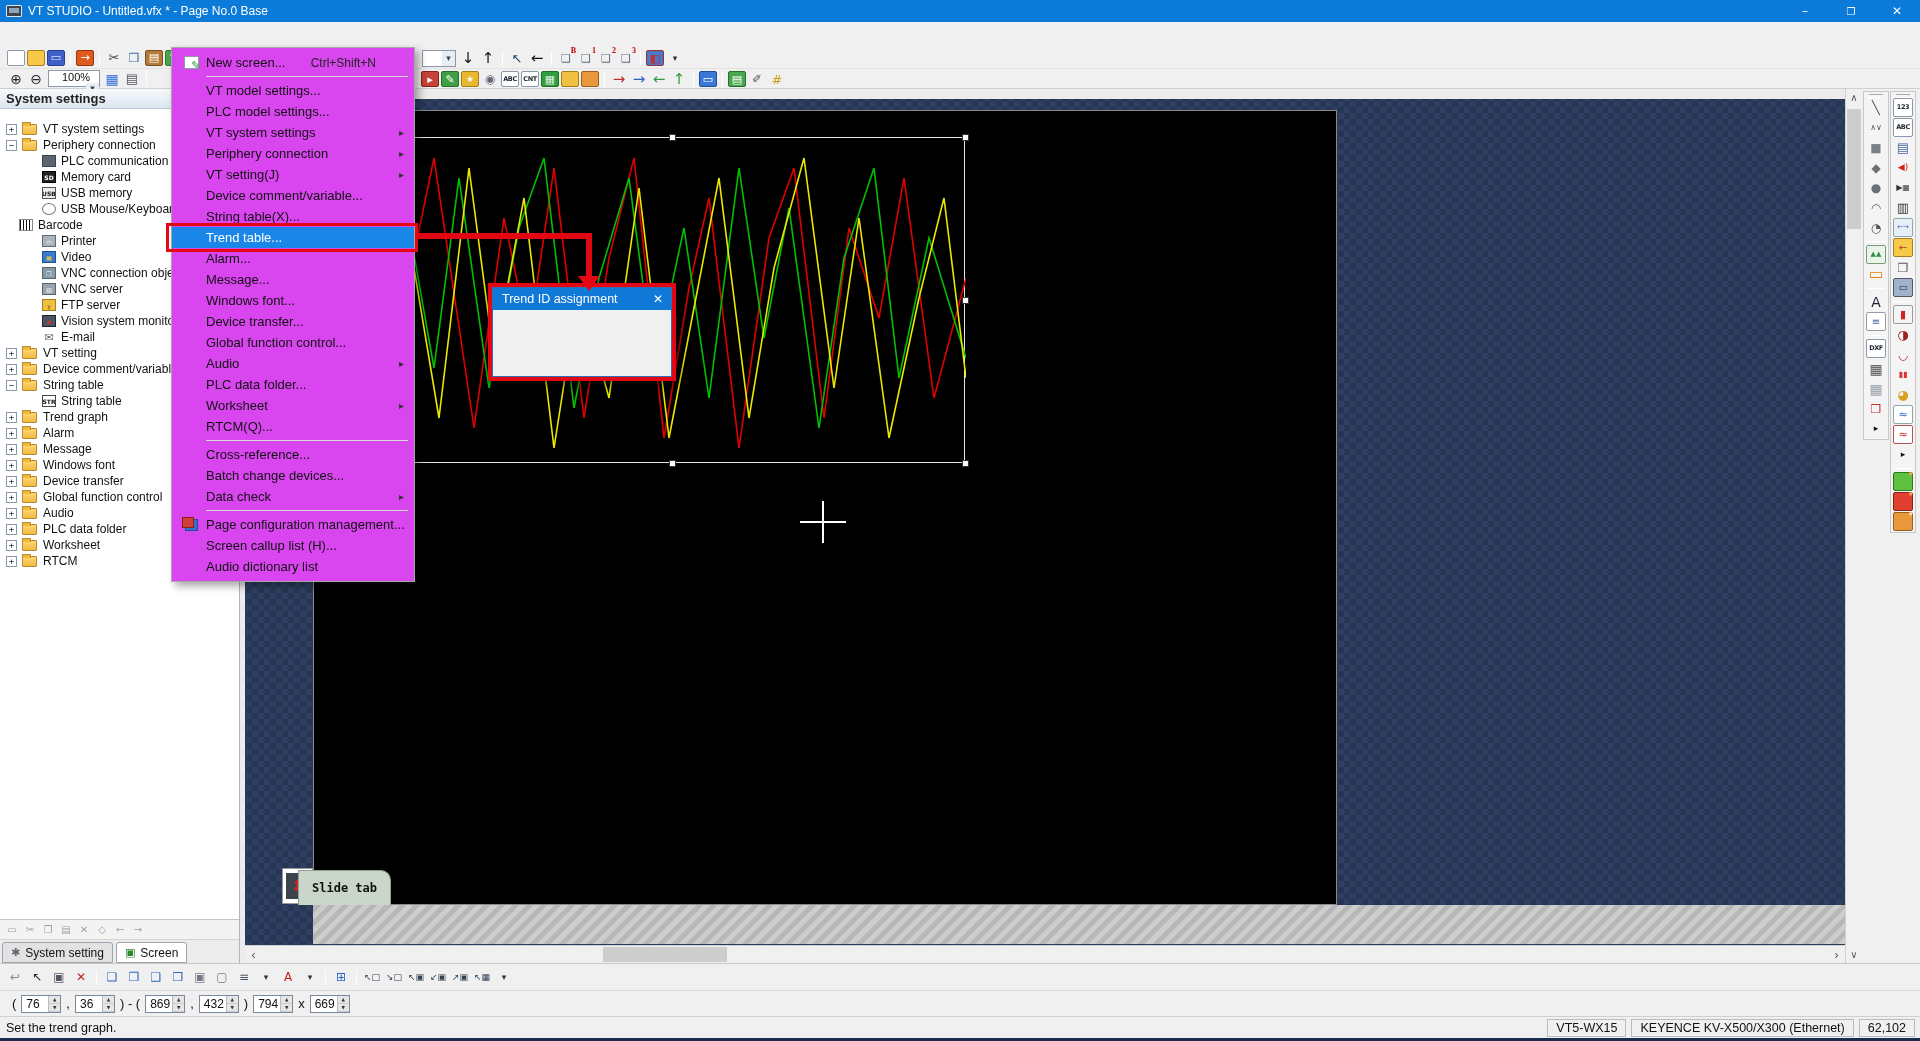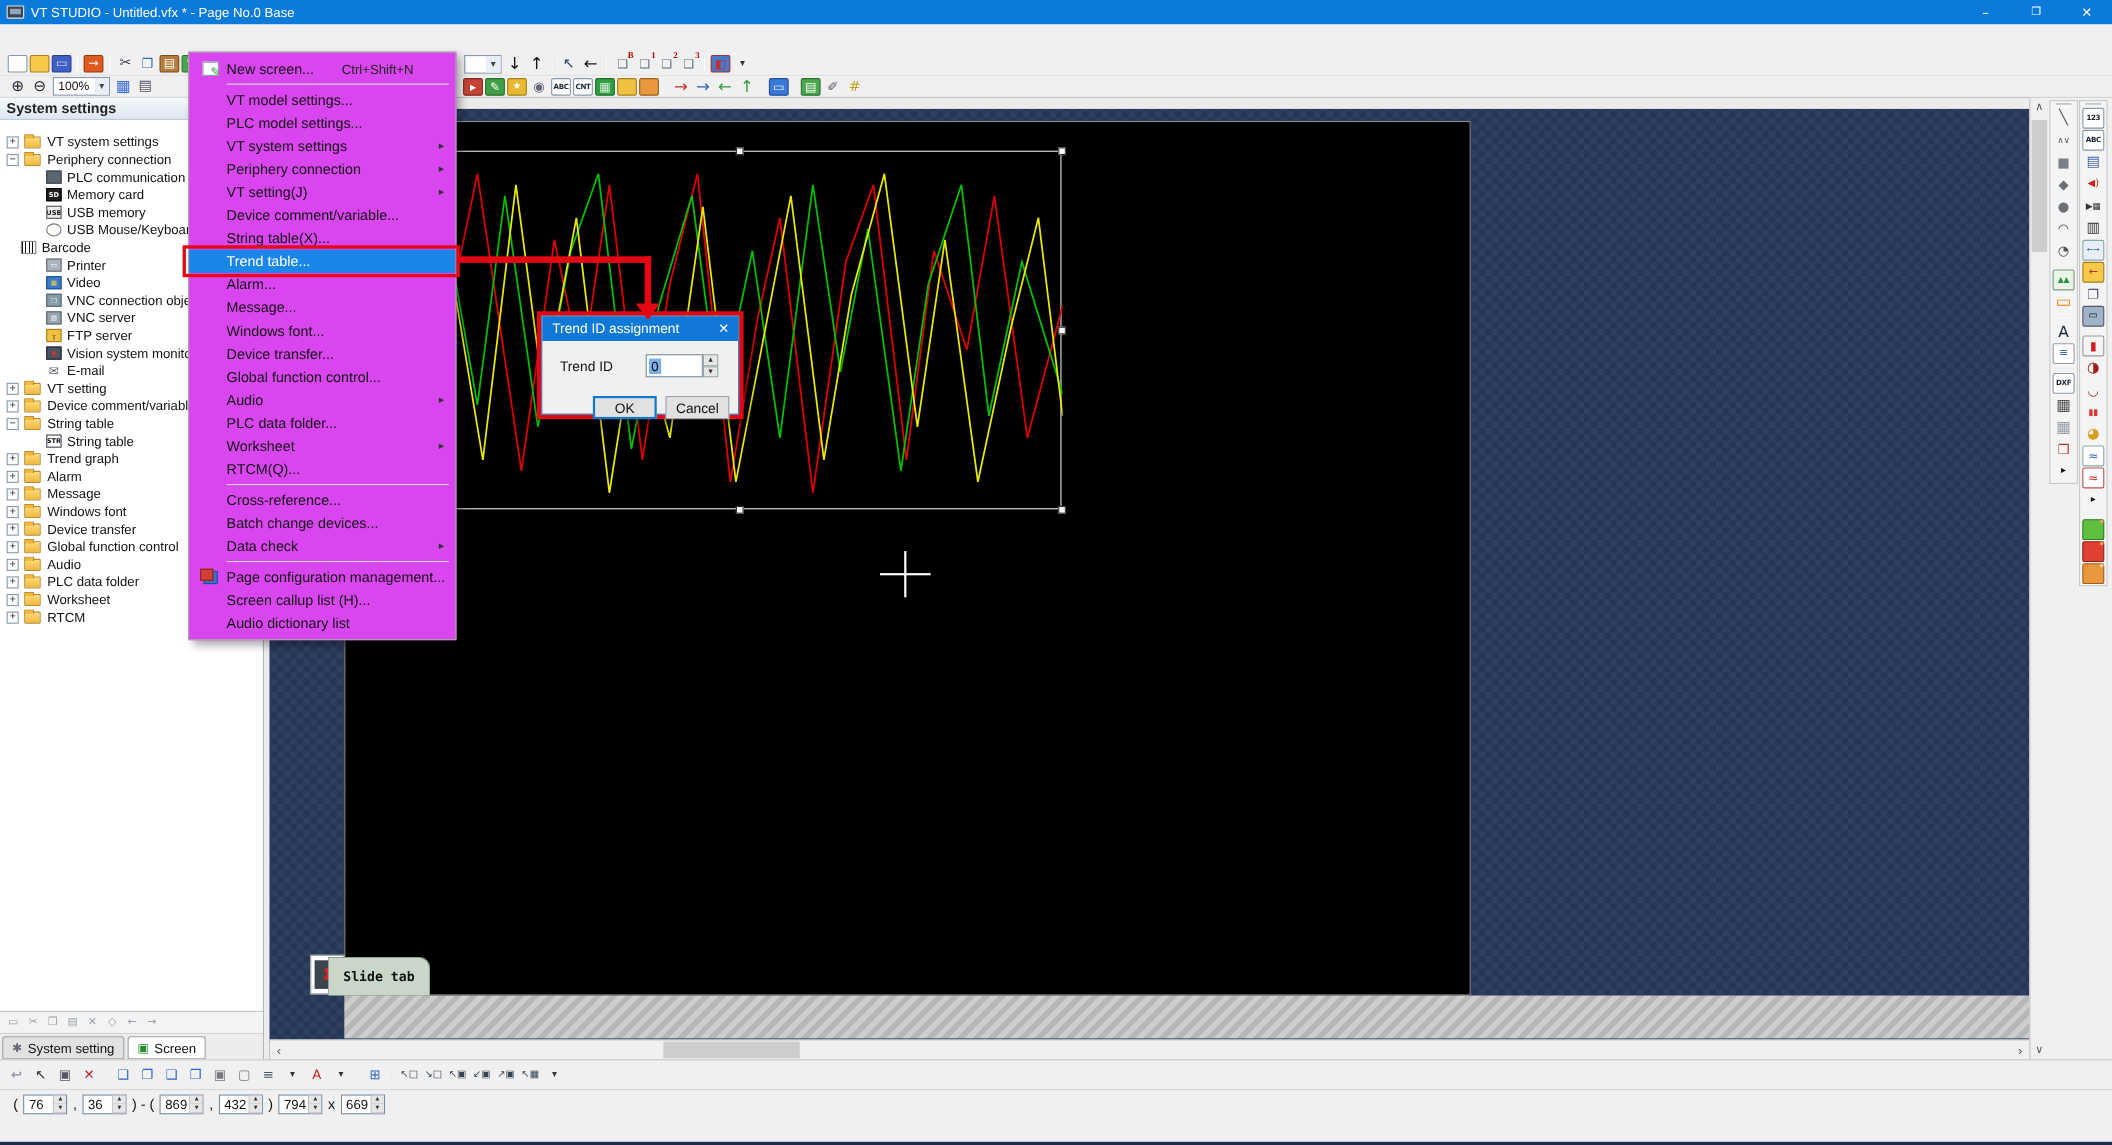--- a/index.html
+++ b/index.html
@@ -198,21 +198,21 @@
         <span class="ic" style="color: rgb(90, 106, 122);">❑<span class="badge" style="color: rgb(192, 0, 0);">3</span></span>
         <div class="tb-sep"></div>
         <span class="ic" style="background: rgb(72, 120, 200); border: 1px solid rgb(160, 48, 48); color: rgb(192, 48, 48);">◧</span>
         <span class="ic" style="color: rgb(51, 51, 51); font-size: 9px;">▾</span>
       </div>
   </div>
   <div class="tbrow" id="tb2">
     <div class="tb-cluster" id="tb2left">
         <span class="ic" style="color: rgb(34, 34, 51); font-size: 14px;">⊕</span>
         <span class="ic" style="color: rgb(34, 34, 51); font-size: 14px;">⊖</span>
-        <div class="combo" style="width: 52px;">
+        <div class="combo" style="width: 52px; flex-direction: column;">
           <span>100%</span>
           <span class="arr">▾</span>
         </div>
         <span class="ic" style="color: rgb(58, 111, 216); font-size: 14px;">▦</span>
         <span class="ic" style="color: rgb(85, 85, 102); font-size: 13px;">▤</span>
         <div class="tb-sep"></div>
       </div>
     <div class="tb-cluster abs-cluster" id="tb2right" style="left:420px;height:20px;">
         <span class="ic" style="background: rgb(196, 68, 56); border: 1px solid rgb(132, 35, 26); color: rgb(255, 255, 255);">▸</span>
         <span class="ic" style="background: rgb(63, 158, 70); border: 1px solid rgb(42, 110, 47); color: rgb(255, 255, 255);">✎</span>
@@ -620,32 +620,20 @@
   <div class="anno" style="left:417px;top:233px;width:175px;height:6px;"></div>
   <div class="anno" style="left:586px;top:233px;width:6px;height:45px;"></div>
   <div id="arrowhead" style="left:578px;top:276px;"></div>
 
   <div id="dlgframe">
     <div id="dialog">
       <div class="dlg-title">
         <span>Trend ID assignment</span>
         <span class="dlg-close">✕</span>
       </div>
-      <div class="dlg-body">
-        <span class="dlg-label">Trend ID</span>
-        <div class="dlg-input">
-          <span class="selval">0</span>
-        </div>
-        <div class="dlg-spin">
-          <div>▲</div>
-          <div>▼</div>
-        </div>
-        <div class="dlg-btn" id="okbtn">OK</div>
-        <div class="dlg-btn" id="cancelbtn">Cancel</div>
-      </div>
     </div>
   </div>
 
   <div id="btoolbar">
       <span class="ic" style="color: rgb(136, 136, 153);">↩</span>
       <span class="ic" style="color: rgb(34, 34, 51);">↖</span>
       <span class="ic" style="color: rgb(85, 85, 102);">▣</span>
       <span class="ic" style="color: rgb(192, 32, 32);">✕</span>
       <div class="tb-sep"></div>
       <span class="ic" style="color: rgb(47, 102, 192);">❏</span>
@@ -712,14 +700,22 @@
       </div>
       <span class="ctoken">x</span>
       <div class="cfield">
         <span>669</span>
         <div class="spin">
           <div>▲</div>
           <div>▼</div>
         </div>
       </div>
     </div>
+  <div id="statusbar">
+    <span>Set the trend graph.</span>
+    <div class="st-cells" id="stcells">
+        <div class="st-cell">VT5-WX15</div>
+        <div class="st-cell">KEYENCE KV-X500/X300 (Ethernet)</div>
+        <div class="st-cell">62,102</div>
+      </div>
+  </div>
   <div id="bottomedge"></div>
 </div>
 
 </body></html>

